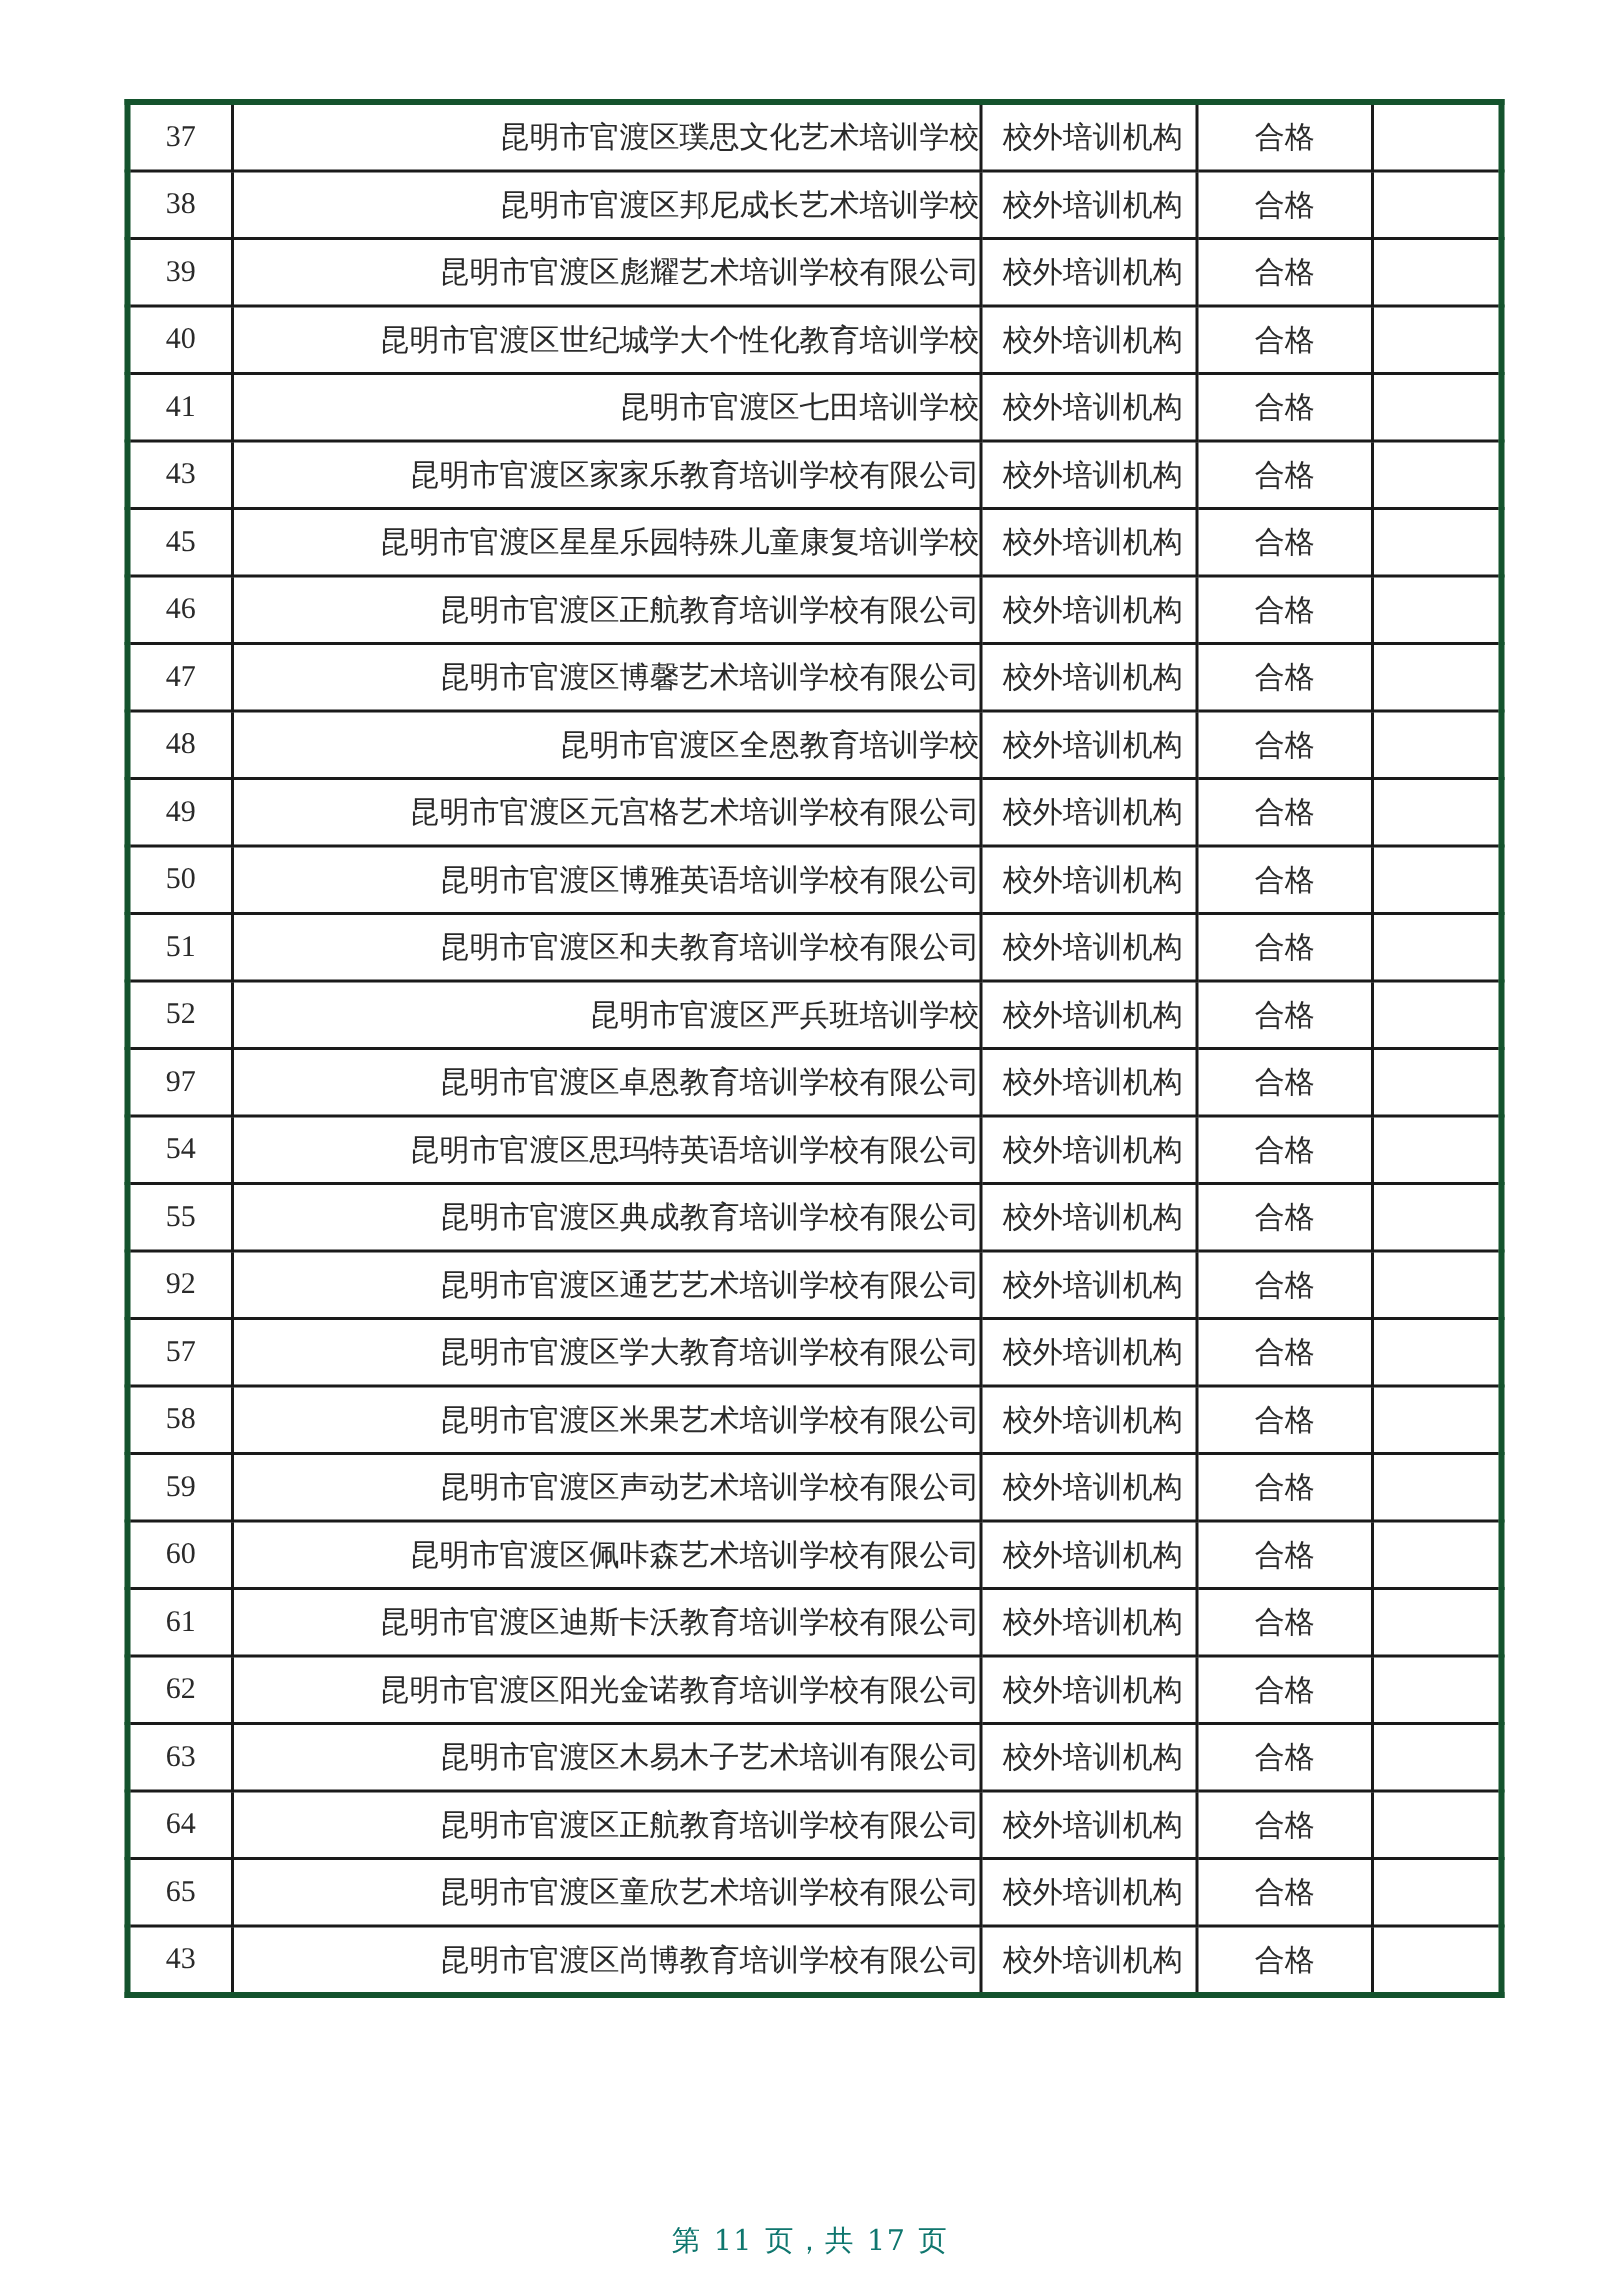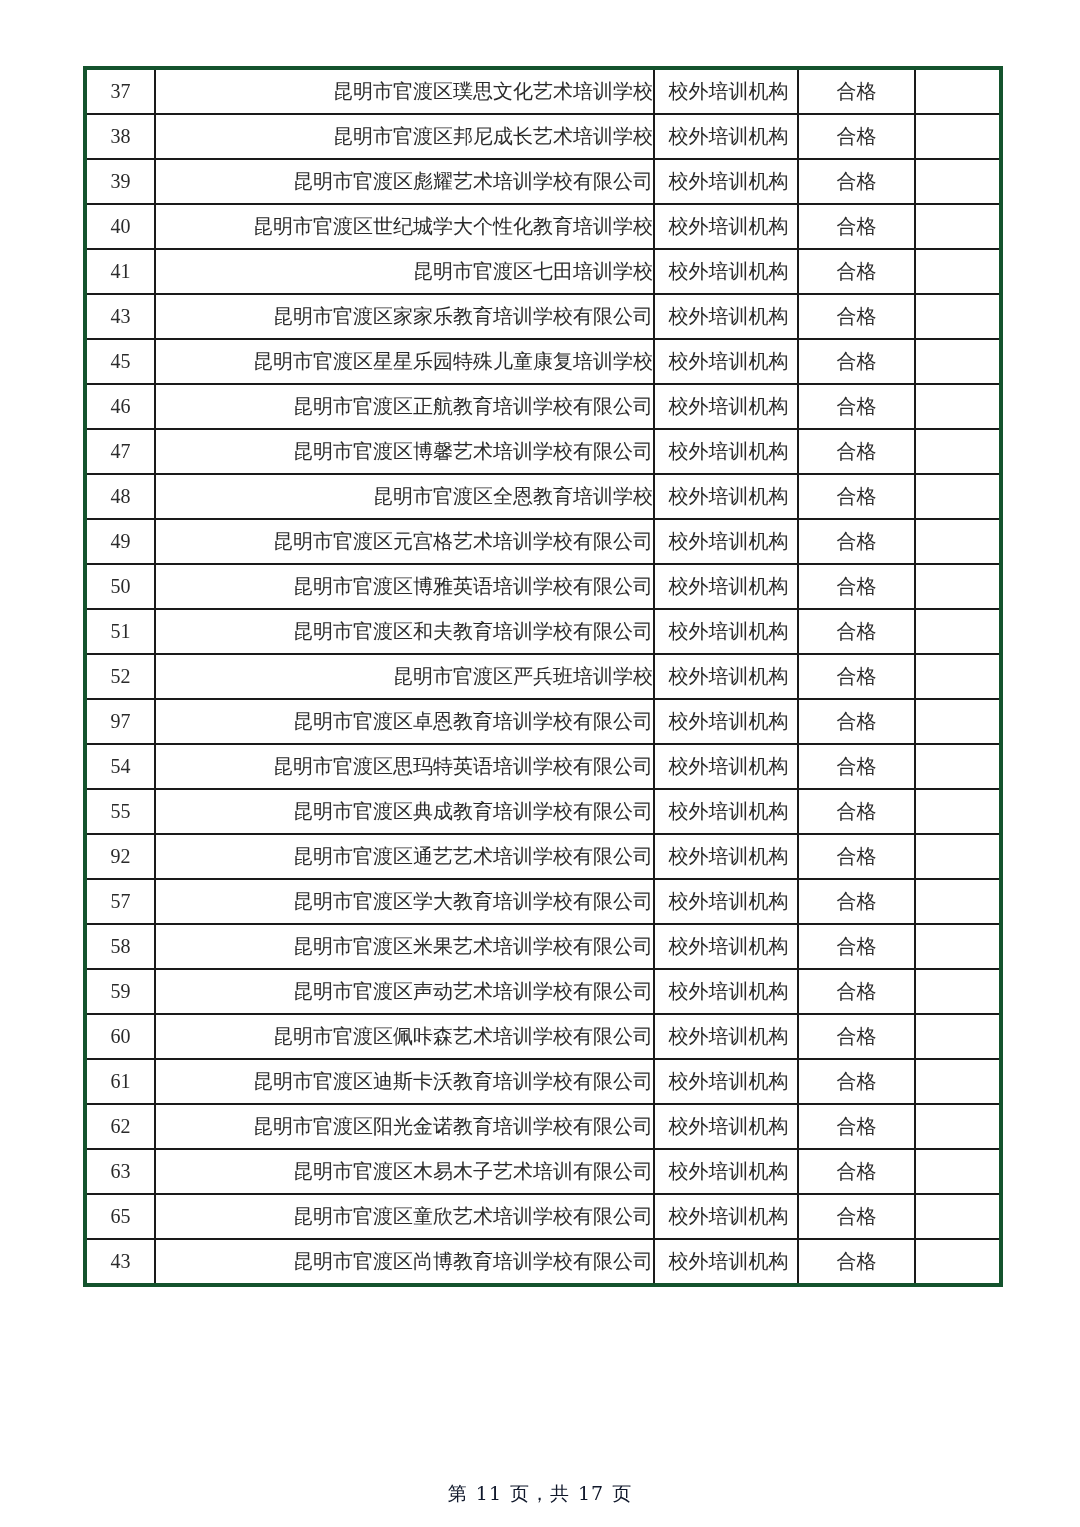--- a/index.html
+++ b/index.html
@@ -38,21 +38,21 @@
     .col-type { width: 137px; text-align: center; padding-left: 5px !important; }
     .col-result { width: 115px; text-align: center; }
     .col-note { width: 83px; }
     .footer {
       position: absolute;
       left: 0;
       width: 1080px;
       top: 1481px;
       text-align: center;
       font-size: 19px;
-      color: #0f172a;
+      color: #0f766e;
       letter-spacing: 1px;
     }
     .footer span { margin: 0 4px; }
   </style>
 </head>
 <body>
 
 <table class="doc-table">
   <tbody id="table-body">
       <tr>
@@ -219,20 +219,27 @@
       <tr>
         <td class="col-no">62</td>
         <td class="col-name">昆明市官渡区阳光金诺教育培训学校有限公司</td>
         <td class="col-type">校外培训机构</td>
         <td class="col-result">合格</td>
         <td class="col-note"></td>
       </tr>
       <tr>
         <td class="col-no">63</td>
         <td class="col-name">昆明市官渡区木易木子艺术培训有限公司</td>
+        <td class="col-type">校外培训机构</td>
+        <td class="col-result">合格</td>
+        <td class="col-note"></td>
+      </tr>
+      <tr>
+        <td class="col-no">64</td>
+        <td class="col-name">昆明市官渡区正航教育培训学校有限公司</td>
         <td class="col-type">校外培训机构</td>
         <td class="col-result">合格</td>
         <td class="col-note"></td>
       </tr>
       <tr>
         <td class="col-no">65</td>
         <td class="col-name">昆明市官渡区童欣艺术培训学校有限公司</td>
         <td class="col-type">校外培训机构</td>
         <td class="col-result">合格</td>
         <td class="col-note"></td>

